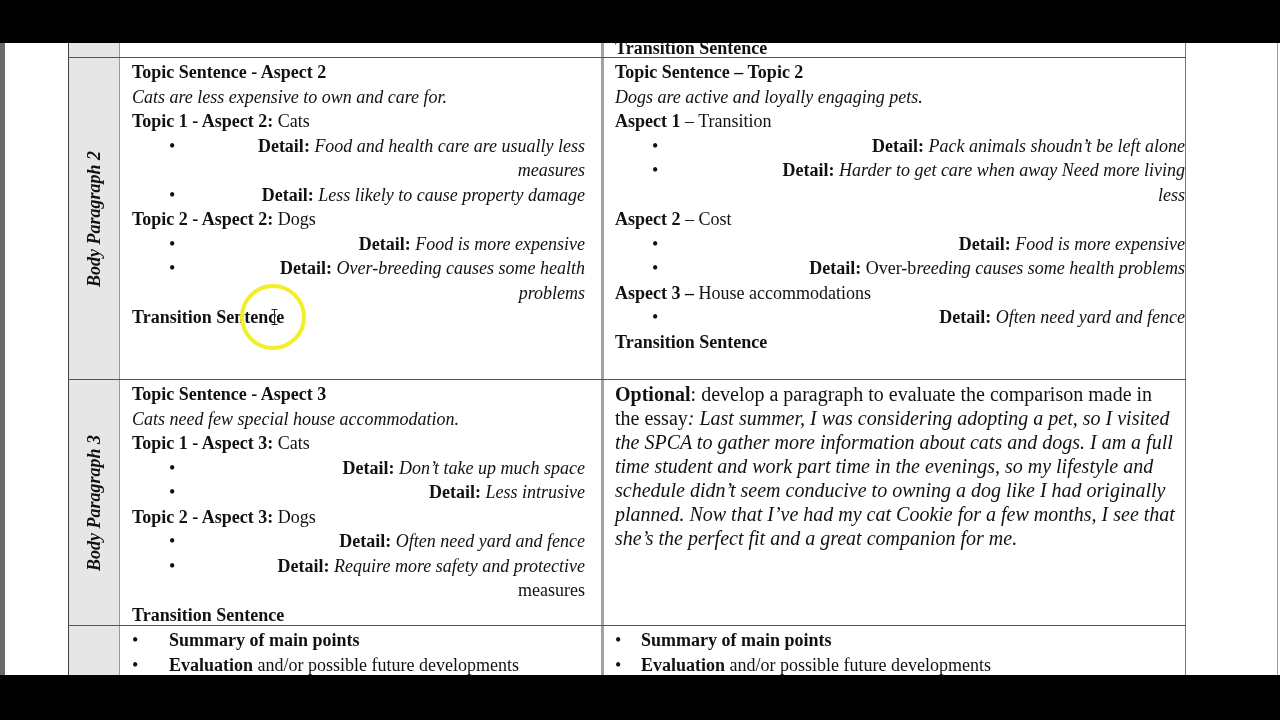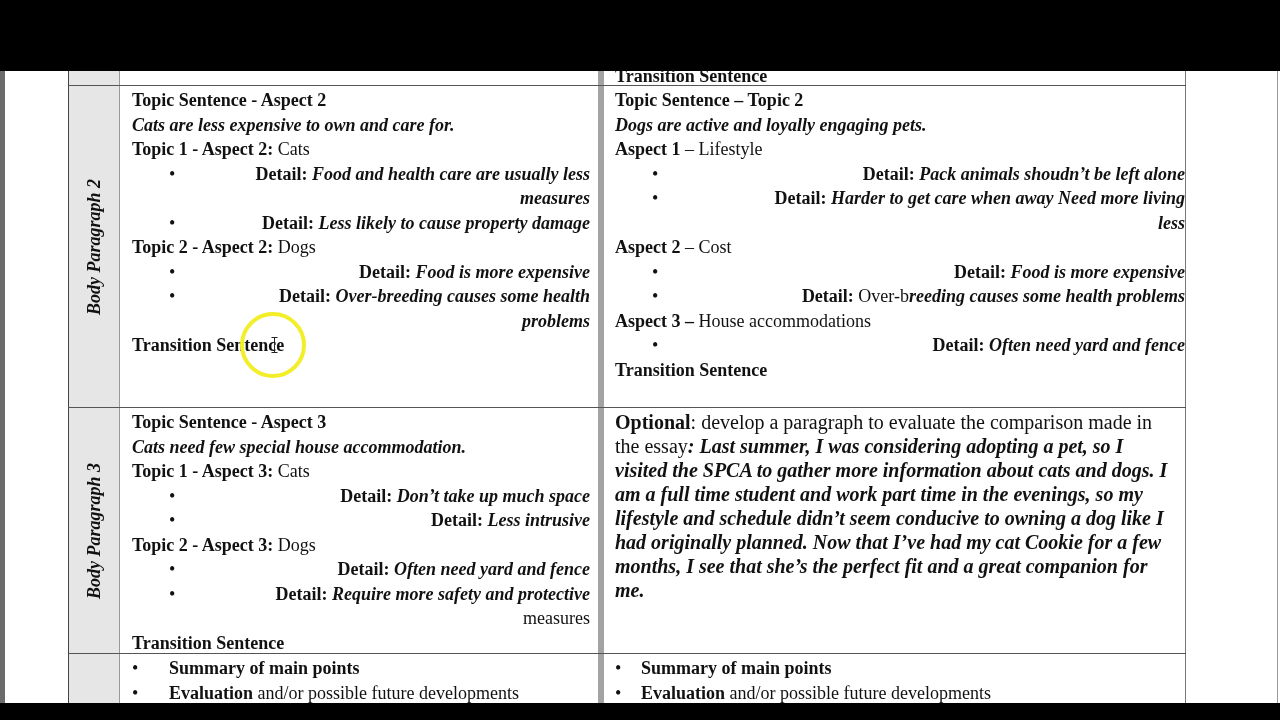--- a/index.html
+++ b/index.html
@@ -1,33 +1,33 @@
 <!DOCTYPE html>
 <html><head>
 <meta charset="utf-8">
 <style>
   html, body { margin:0; padding:0; }
   body { width:1280px; height:720px; background:#000; position:relative; overflow:hidden;
          font-family: "Liberation Serif", serif; color:#111; }
-  .page { position:absolute; left:0; top:43px; width:1280px; height:632px; background:#fff; overflow:hidden;margin-top:28px; }
+  .page { position:absolute; left:0; top:43px; width:1280px; height:632px; background:#fff; overflow:hidden; }
   .left-edge { position:absolute; left:0; top:0; width:5px; height:100%; background:#6b6b6b; }
   .right-edge { position:absolute; right:2px; top:0; width:1px; height:100%; background:#9a9a9a; }
   .tbl { position:absolute; left:68px; top:-40px; width:1118px; }
   .row { position:absolute; left:0; width:1118px; border-bottom:1px solid #555; }
   .hdr { position:absolute; left:0; top:0; width:52px; height:100%; background:#e6e6e6;
          border-left:1px solid #444; border-right:1px solid #999; box-sizing:border-box; }
   .hdr .vt { position:absolute; left:50%; top:50%; transform:translate(-50%,-50%) rotate(-90deg);
              white-space:nowrap; font-weight:bold; font-style:italic; font-size:18px; }
-  .c1 { position:absolute; left:52px; top:0; width:484px; height:100%; border-right:6px solid #a3a3a3;
-        box-sizing:border-box; padding:2px 8px 0 12px; }
+  .c1 { position:absolute; left:52px; top:0; width:484px; height:100%; border-right:3px solid #a3a3a3;
+        box-sizing:border-box; padding:2px 16px 0 12px; }
   .c2 { position:absolute; left:536px; top:0; width:582px; height:100%; border-right:1px solid #777;
         box-sizing:border-box; padding:2px 0 0 11px; }
   .ln { font-size:18px; line-height:24.5px; white-space:nowrap; }
   .b { font-weight:bold; }
-  .i { font-style:italic;font-weight:bold; }
+  .i { font-style:italic; }
   .bul { position:relative; padding-left:75px; font-size:18px; line-height:24.5px;text-align:right; }
   .bul::before { content:"\2022"; position:absolute; left:37px; top:0; }
   .bul .cont { display:block; }
   .bul0 { position:relative; padding-left:37px; font-size:18px; line-height:24.5px; }
   .bul0::before { content:"\2022"; position:absolute; left:0; top:0; }
   .para { font-size:20px; line-height:24px; padding-right:8px; }
   .hl { position:absolute; left:240px; top:241px; width:66px; height:66px; border-radius:50%;
         border:4px solid #f2ee2a; box-sizing:border-box; pointer-events:none; }
   .ibeam { position:absolute; left:271px; top:266px; width:7px; height:16px; }
 </style>
@@ -59,21 +59,21 @@
         <div class="bul"><span class="b">Detail:</span><span class="i"> Food and health care are usually less</span><span class="i cont">measures</span></div>
         <div class="bul"><span class="b">Detail:</span><span class="i"> Less likely to cause property damage</span></div>
         <div class="ln"><span class="b">Topic 2 - Aspect 2:</span><span> Dogs</span></div>
         <div class="bul"><span class="b">Detail:</span><span class="i"> Food is more expensive</span></div>
         <div class="bul"><span class="b">Detail:</span><span class="i"> Over-breeding causes some health</span><span class="i cont">problems</span></div>
         <div class="ln b">Transition Sentence</div>
       </div>
       <div class="c2">
         <div class="ln b">Topic Sentence – Topic 2</div>
         <div class="ln i">Dogs are active and loyally engaging pets.</div>
-        <div class="ln"><span class="b">Aspect 1</span><span> – Lifestyle</span></div>
+        <div class="ln"><span class="b">Aspect 1</span><span> – Transition</span></div>
         <div class="bul"><span class="b">Detail:</span><span class="i"> Pack animals shoudn’t be left alone</span></div>
         <div class="bul"><span class="b">Detail:</span><span class="i"> Harder to get care when away Need more living</span><span class="i cont">less</span></div>
         <div class="ln"><span class="b">Aspect 2</span><span> – Cost</span></div>
         <div class="bul"><span class="b">Detail:</span><span class="i"> Food is more expensive</span></div>
         <div class="bul"><span class="b">Detail:</span><span> Over-b</span><span class="i">reeding causes some health problems</span></div>
         <div class="ln"><span class="b">Aspect 3 –</span><span> House accommodations</span></div>
         <div class="bul"><span class="b">Detail:</span><span class="i"> Often need yard and fence</span></div>
         <div class="ln b">Transition Sentence</div>
       </div>
     </div>

